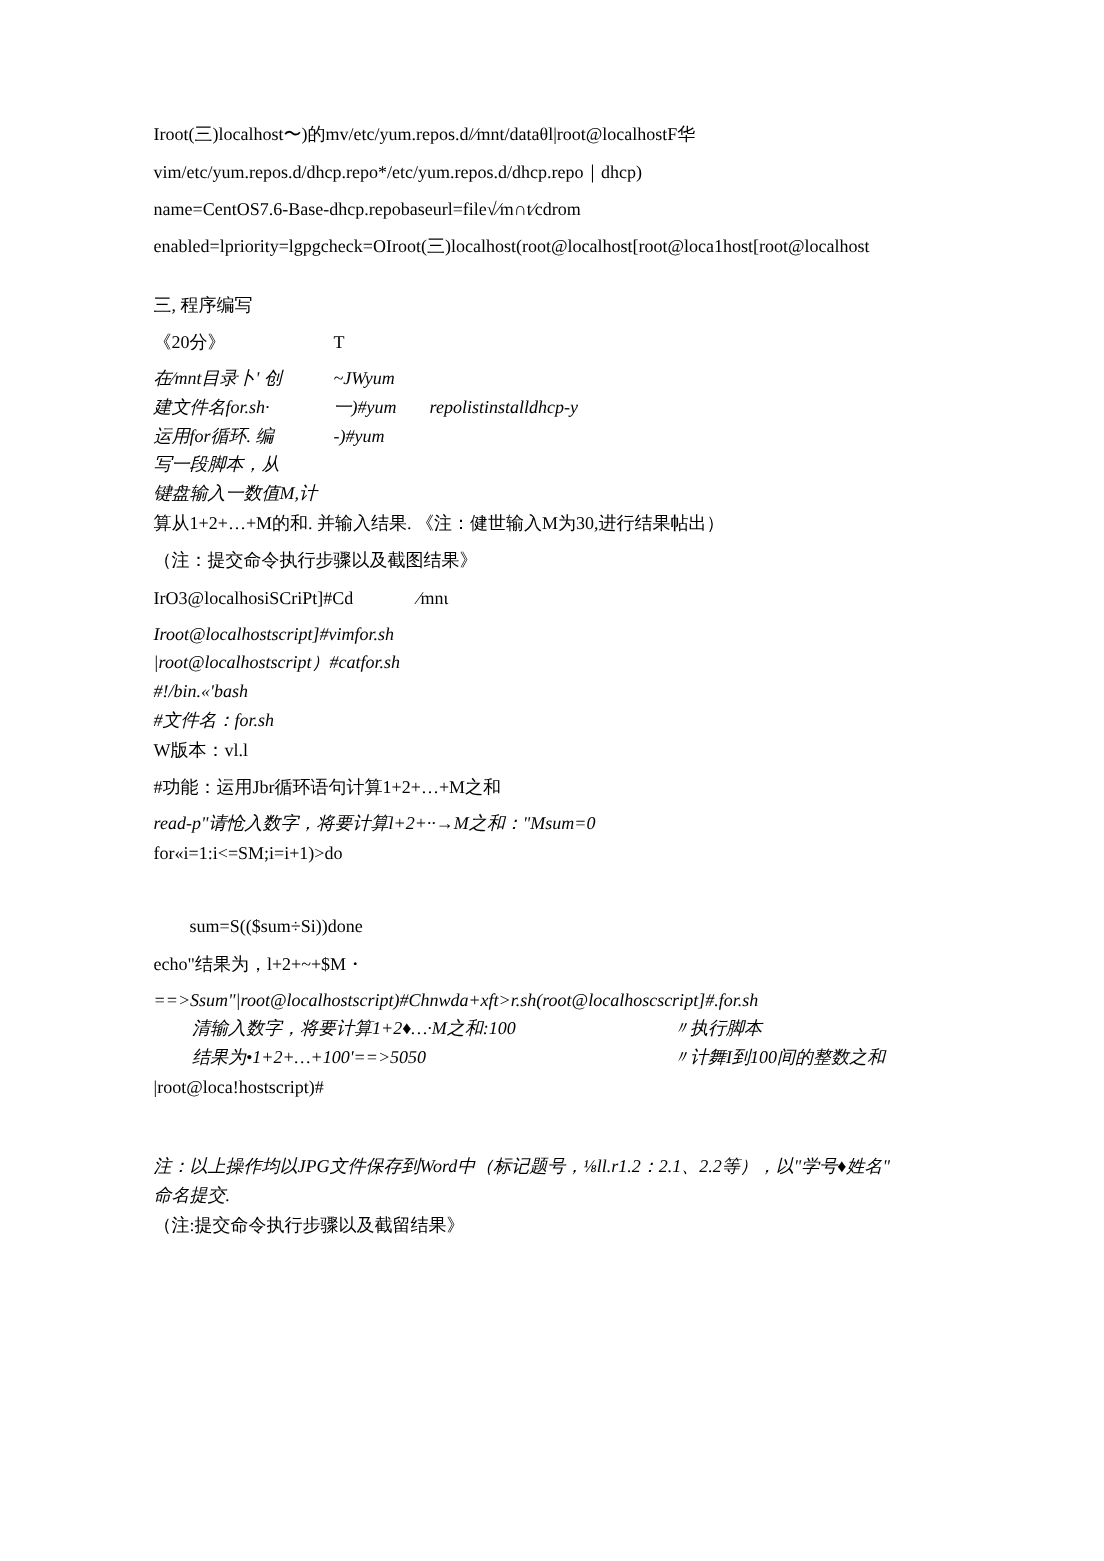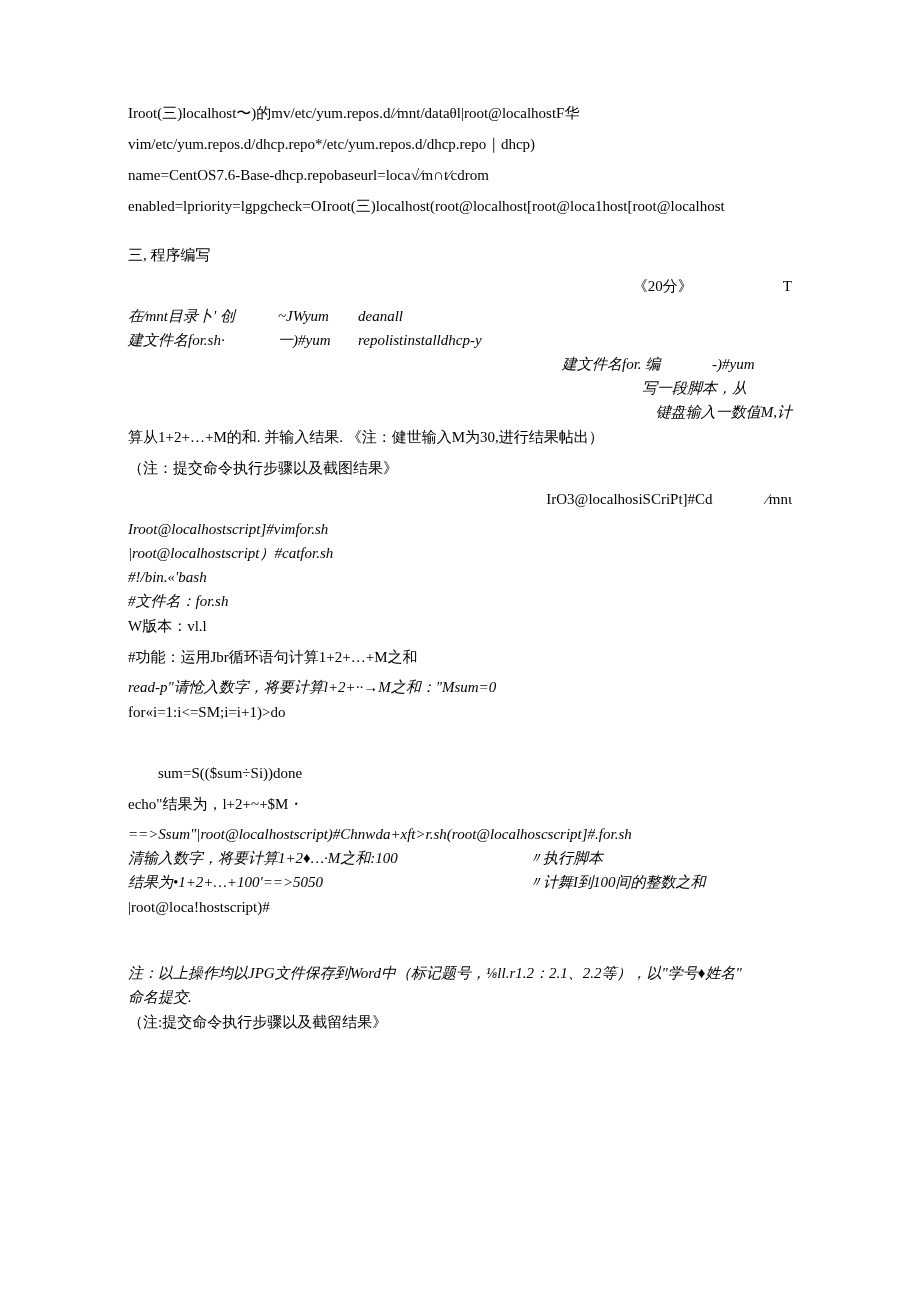--- a/index.html
+++ b/index.html
@@ -19,38 +19,38 @@
     }
     .block {
       margin-bottom: 4px;
     }
     .para {
       line-height: 1.8;
     }
     .row {
       display: flex;
       align-items: baseline;
-      justify-content: flex-end;
     }
     .col-left {
       width: 150px;
       flex-shrink: 0;
     }
     .col-mid {
       width: 80px;
       flex-shrink: 0;
     }
     .col-right {
       flex: 1;
     }
     .section-space {
       height: 18px;
     }
     .note-row {
       display: flex;
+      margin-left: 32px;
     }
     .note-left {
       width: 400px;
       flex-shrink: 0;
     }
     .note-right {
       flex: 1;
     }
     .indent {
       padding-left: 30px;
@@ -59,46 +59,45 @@
     .tight {
       line-height: 1.6;
       font-style: italic;
     }
   </style>
 </head>
 <body>
 
 <div class="para block">Iroot(三)localhost〜)的mv/etc/yum.repos.d/∕mnt/dataθl|root@localhostF华</div>
 <div class="para block">vim/etc/yum.repos.d/dhcp.repo*/etc/yum.repos.d/dhcp.repo｜dhcp)</div>
-<div class="para block">name=CentOS7.6-Base-dhcp.repobaseurl=loca√∕m∩t∕cdrom</div>
+<div class="para block">name=CentOS7.6-Base-dhcp.repobaseurl=file√∕m∩t∕cdrom</div>
 <div class="para block">enabled=lpriority=lgpgcheck=OIroot(三)localhost(root@localhost[root@loca1host[root@localhost</div>
 
 <div class="section-space"></div>
 
 <div class="para block">三, 程序编写</div>
 
 <div class="row block">
   <span class="col-left">《20分》</span>
   <span>T</span>
 </div>
 
 <div class="row tight">
   <span class="col-left">在∕mnt目录卜' 创</span>
   <span class="col-mid">~JWyum</span>
-  <span class="col-right">deanall</span>
 </div>
 
 <div class="row tight">
   <span class="col-left">建文件名for.sh·</span>
   <span class="col-mid">一)#yum</span>
   <span class="col-right">repolistinstalldhcp-y</span>
 </div>
 
 <div class="row tight">
-  <span class="col-left">建文件名for. 编</span>
+  <span class="col-left">运用for循环. 编</span>
   <span class="col-mid">-)#yum</span>
 </div>
 
 <div class="row tight">
   <span class="col-left">写一段脚本，从</span>
 </div>
 
 <div class="row tight">
   <span>键盘输入一数值M,计</span>
 </div>

